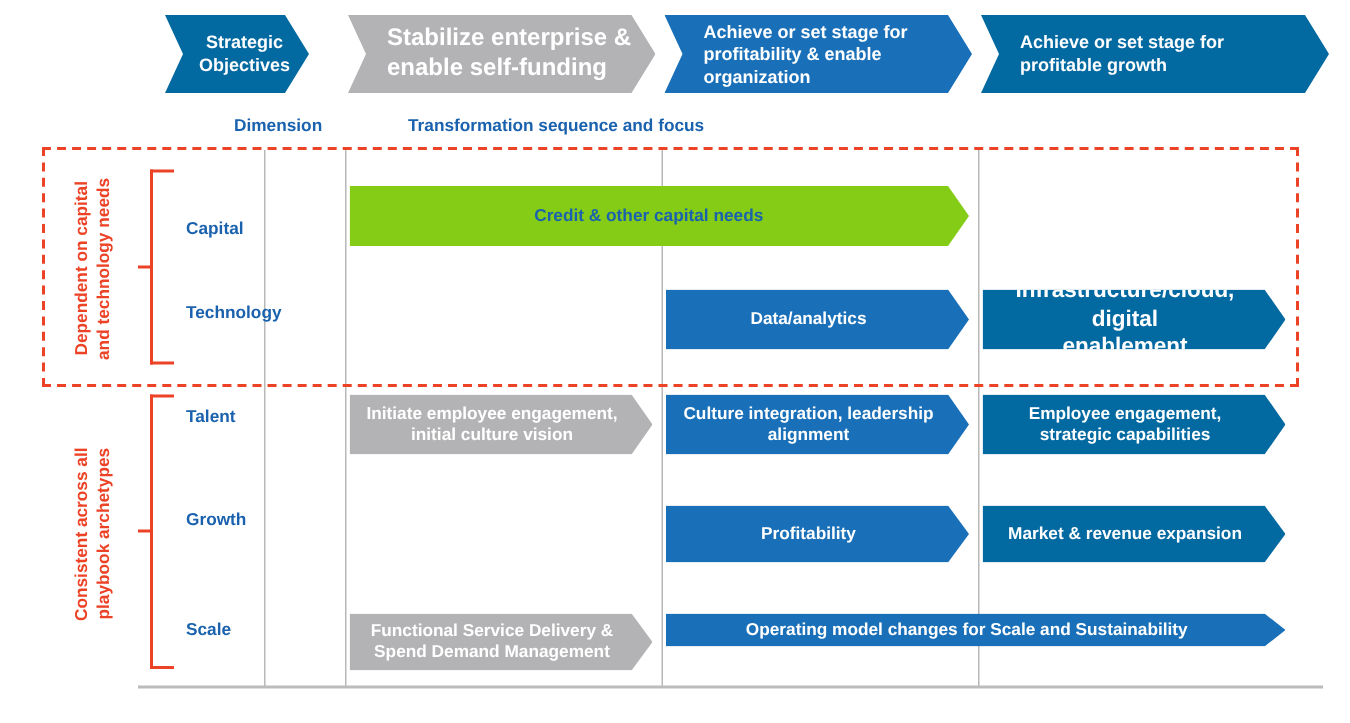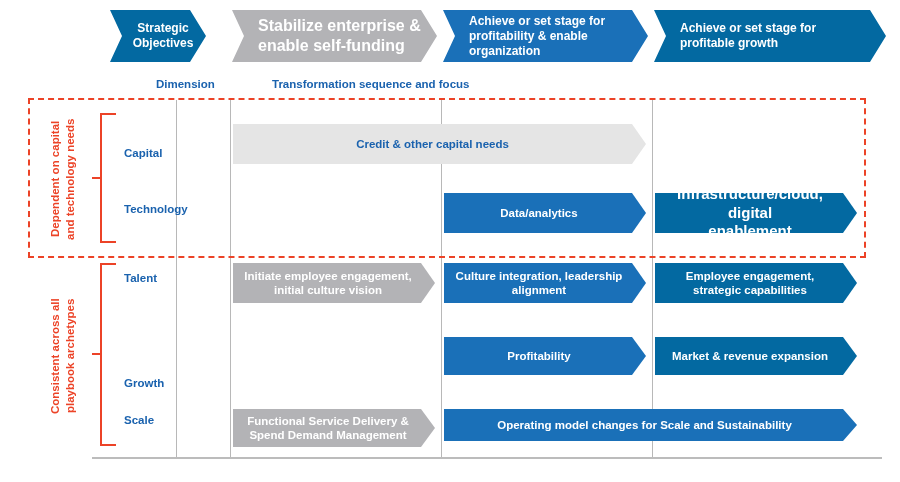--- a/index.html
+++ b/index.html
@@ -79,21 +79,21 @@
     color:#1A62AE;
     font-size:11.5px;
     font-weight:bold;
     white-space:nowrap;
   }
 
   
   .c-navy{background:#0369a1;color:#ffffff;}
   .c-blue{background:#1A70B8;color:#ffffff;}
   .c-gray{background:#B3B3B6;color:#ffffff;}
-  .c-gray-bluetext{background:#e5e5e5;color:#1A62AE;}
+  .c-gray-bluetext{background:#84cc16;color:#1A62AE;}
 </style>
 </head>
 <body>
 
 <div class="stage">
 
   <div class="arrow shape-chevron c-navy" style="left:110px;top:10px;width:96px;height:52px;font-size:12px;">
     <span style="white-space:pre-line;padding-left:10px;">Strategic
 Objectives</span>
   </div>
@@ -131,21 +131,21 @@
 and technology needs</div>
 
   <div class="bracket" style="left:100px;top:263px;width:16px;height:183px;"></div>
   <div class="bracket-tick" style="left:92px;top:353px;"></div>
   <div class="vcap" style="left:48px;top:268px;height:176px;width:40px;">Consistent across all
 playbook archetypes</div>
 
   <div class="dimlabel" style="left:124px;top:147px;">Capital</div>
   <div class="dimlabel" style="left:124px;top:203px;">Technology</div>
   <div class="dimlabel" style="left:124px;top:272px;">Talent</div>
-  <div class="dimlabel" style="left:124px;top:341px;margin-top:36px;">Growth</div>
+  <div class="dimlabel" style="left:124px;top:341px;">Growth</div>
   <div class="dimlabel" style="left:124px;top:414px;">Scale</div>
 
   <div class="arrow shape-arrow c-gray-bluetext" style="left:233px;top:124px;width:413px;height:40px;font-size:11.5px;">
     <span style="white-space:pre-line;padding-right:14px;">Credit &amp; other capital needs</span>
   </div>
 
   <div class="arrow shape-arrow c-blue" style="left:444px;top:193px;width:202px;height:40px;font-size:11.5px;">
     <span style="white-space:pre-line;padding-right:12px;">Data/analytics</span>
   </div>
   <div class="arrow shape-arrow c-navy" style="left:655px;top:193px;width:202px;height:40px;font-size:15px;">
@@ -170,17 +170,17 @@
     <span style="white-space:pre-line;padding-right:12px;">Profitability</span>
   </div>
   <div class="arrow shape-arrow c-navy" style="left:655px;top:337px;width:202px;height:38px;font-size:11.5px;">
     <span style="white-space:pre-line;padding-right:12px;">Market &amp; revenue expansion</span>
   </div>
 
   <div class="arrow shape-arrow c-gray" style="left:233px;top:409px;width:202px;height:38px;font-size:11.5px;">
     <span style="white-space:pre-line;padding-right:12px;">Functional Service Delivery &amp;
 Spend Demand Management</span>
   </div>
-  <div class="arrow shape-arrow c-blue" style="left:444px;top:409px;width:413px;height:32px;font-size:11.5px;">
+  <div class="arrow shape-arrow c-blue" style="left:444px;top:409px;width:413px;height:22px;font-size:11.5px;">
     <span style="white-space:pre-line;padding-right:12px;">Operating model changes for Scale and Sustainability</span>
   </div>
 
 </div>
 
 </body></html>

